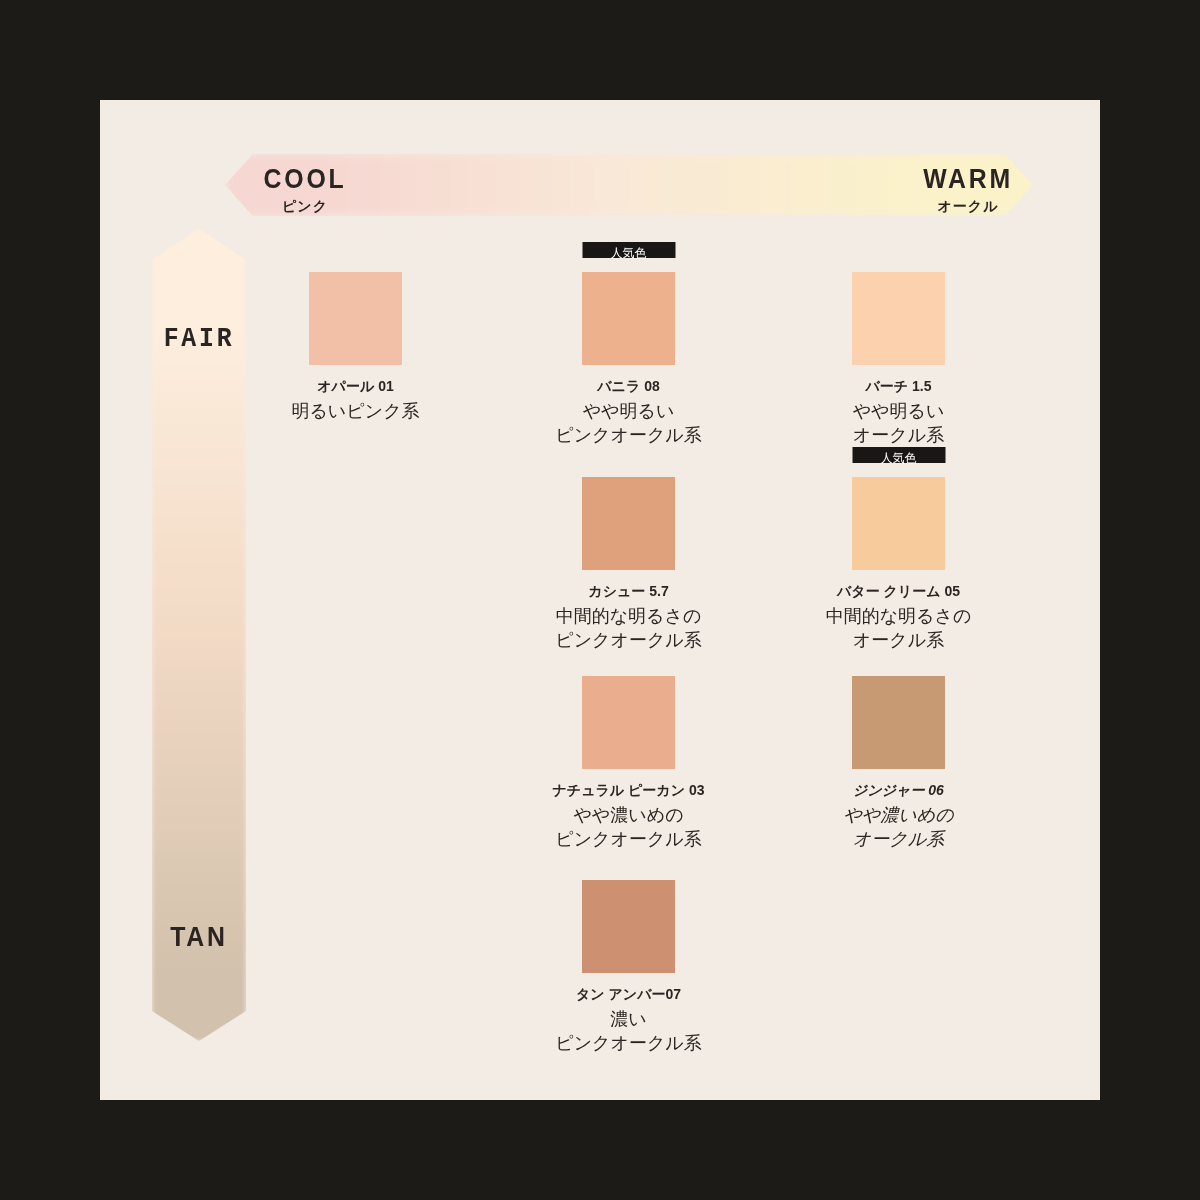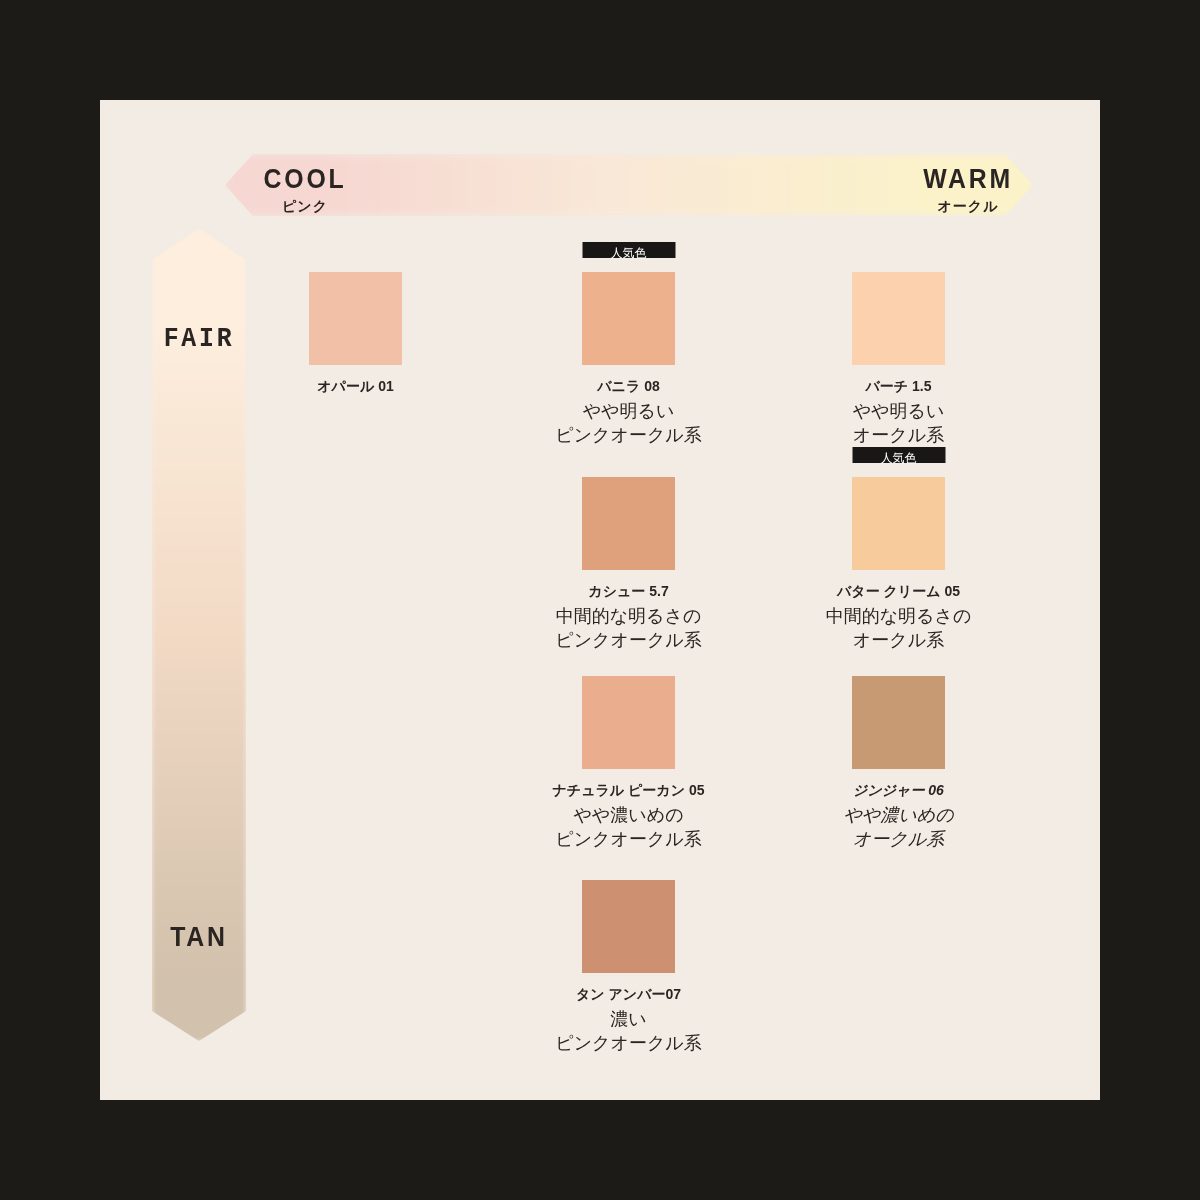--- a/index.html
+++ b/index.html
@@ -109,20 +109,21 @@
     <div class="main">TAN</div>
   </div>
 
   <div>
       <div class="cell" style="left: 135.5px; top: 172px;">
     <div class="swatch-wrap">
 
       <div class="swatch" style="background: rgb(242, 192, 166);"></div>
     </div>
     <div class="shade-name">オパール 01</div>
+    <div class="shade-desc">明るいピンク系</div>
   </div>
       <div class="cell" style="left: 408.5px; top: 172px;">
     <div class="swatch-wrap">
       <div class="badge" style="background: rgb(24, 23, 21); color: rgb(255, 255, 255);">人気色</div>
       <div class="swatch" style="background: rgb(237, 178, 141);"></div>
     </div>
     <div class="shade-name">バニラ 08</div>
     <div class="shade-desc">やや明るい<br>ピンクオークル系</div>
   </div>
       <div class="cell" style="left: 678.5px; top: 172px;">
@@ -147,21 +148,21 @@
       <div class="swatch" style="background: rgb(248, 203, 157);"></div>
     </div>
     <div class="shade-name">バター クリーム 05</div>
     <div class="shade-desc">中間的な明るさの<br>オークル系</div>
   </div>
       <div class="cell" style="left: 408.5px; top: 576px;">
     <div class="swatch-wrap">
 
       <div class="swatch" style="background: rgb(234, 174, 142);"></div>
     </div>
-    <div class="shade-name">ナチュラル ピーカン 05</div>
+    <div class="shade-name">ナチュラル ピーカン 03</div>
     <div class="shade-desc">やや濃いめの<br>ピンクオークル系</div>
   </div>
       <div class="cell" style="left: 678.5px; top: 576px; font-style: italic;">
     <div class="swatch-wrap">
 
       <div class="swatch" style="background: rgb(200, 154, 116);"></div>
     </div>
     <div class="shade-name">ジンジャー 06</div>
     <div class="shade-desc">やや濃いめの<br>オークル系</div>
   </div>

